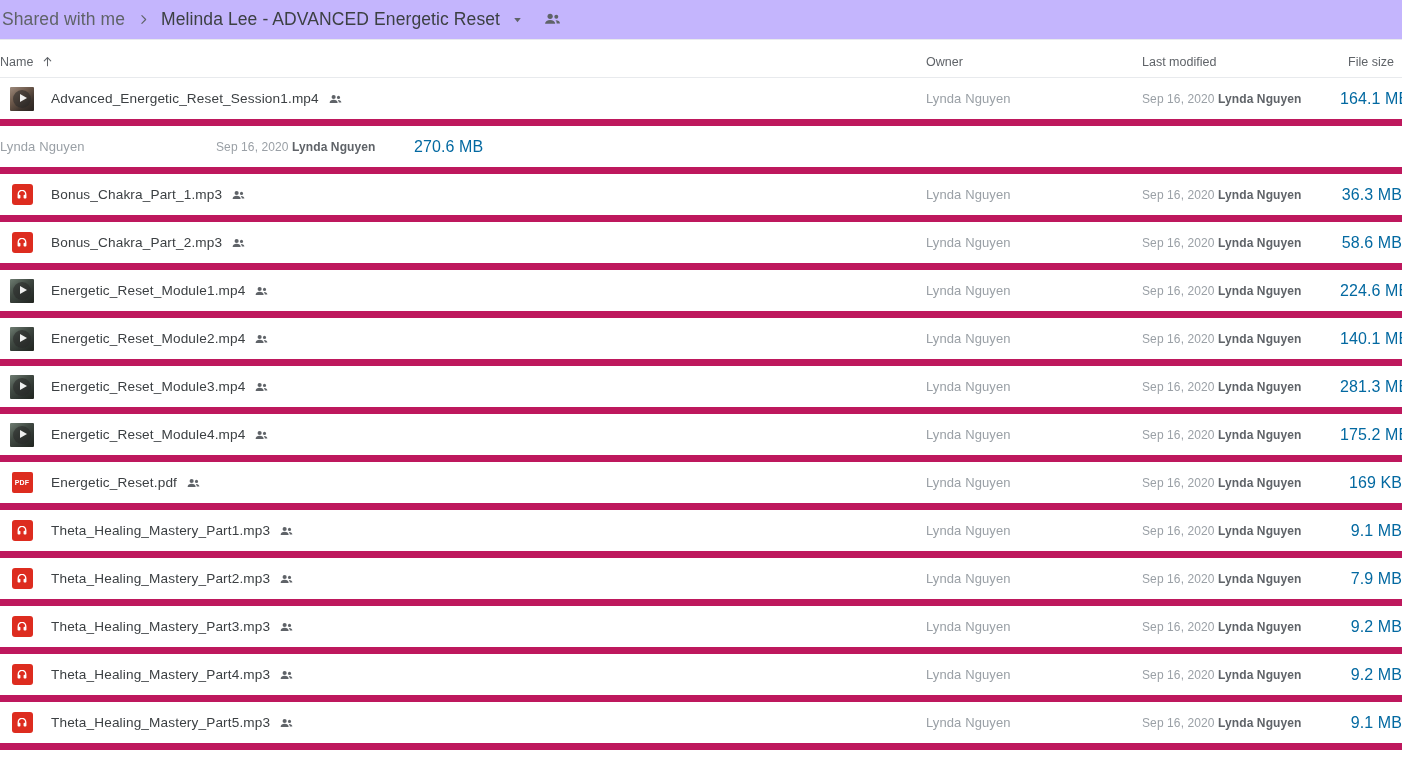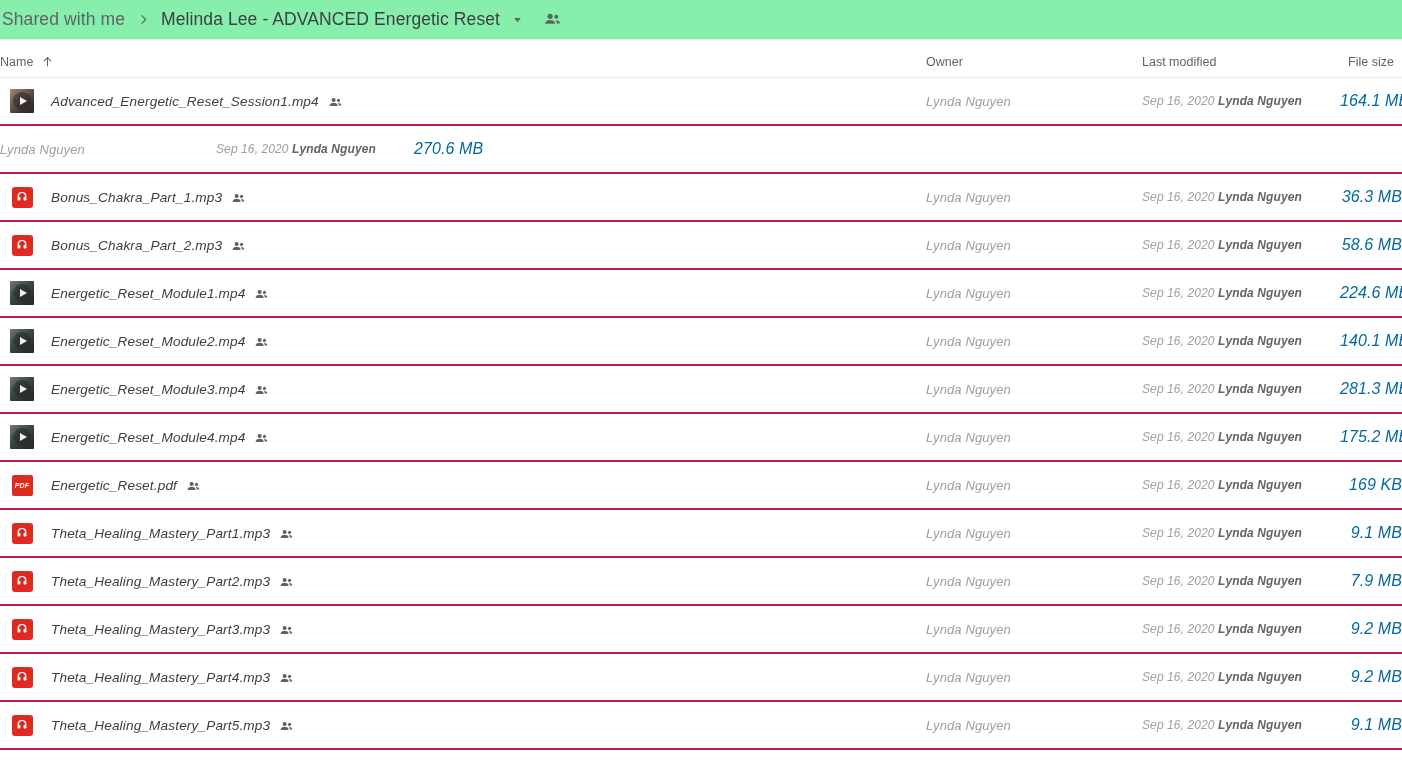--- a/index.html
+++ b/index.html
@@ -12,21 +12,21 @@
     overflow: hidden;
   }
 
   
   .breadcrumb-bar {
     height: 40px;
     display: flex;
     align-items: center;
     padding: 0 0 0 2px;
     border-bottom: 1px solid #e8eaed;
-    background: #86efac;
+    background: #c4b5fd;
   }
   .crumb {
     font-size: 17.5px;
     color: #5f6368;
     letter-spacing: 0.1px;
     white-space: nowrap;
   }
   .crumb.current { color: #3c4043; }
   .crumb-sep {
     margin: 0 11px 0 12px;
@@ -63,23 +63,22 @@
   .ch-size   { width: 62px; text-align: center; }
 
   .sort-arrow { display: inline-flex; align-items: center; }
 
   
   .rows { }
   .row {
     height: 48px;
     display: flex;
     align-items: center;
-    border-bottom: 2px solid #be185d;
+    border-bottom: 7px solid #be185d;
     background: #fff;
-    font-style: italic;
   }
   .cell-name {
     width: 926px;
     display: flex;
     align-items: center;
     padding-left: 10px;
   }
   .file-icon {
     width: 24px;
     height: 24px;

